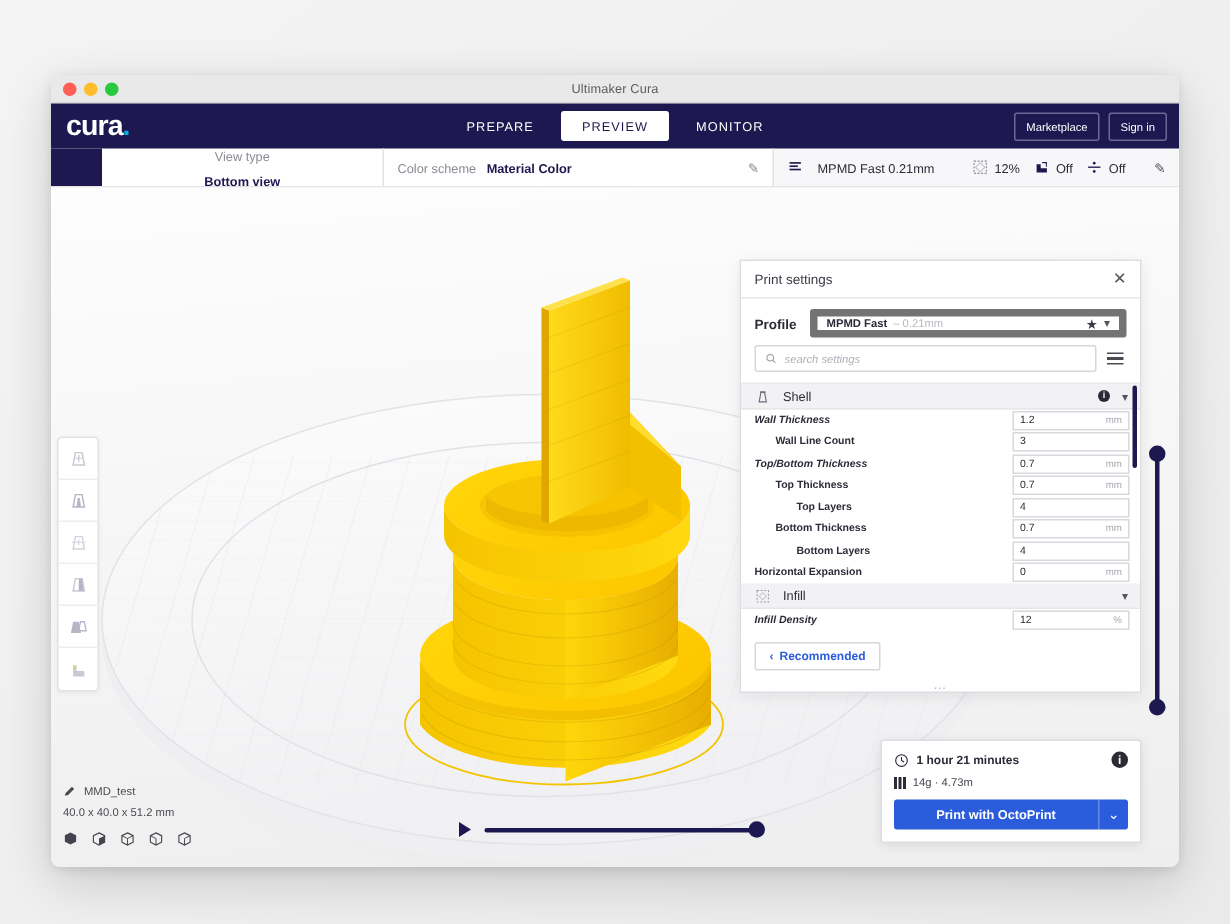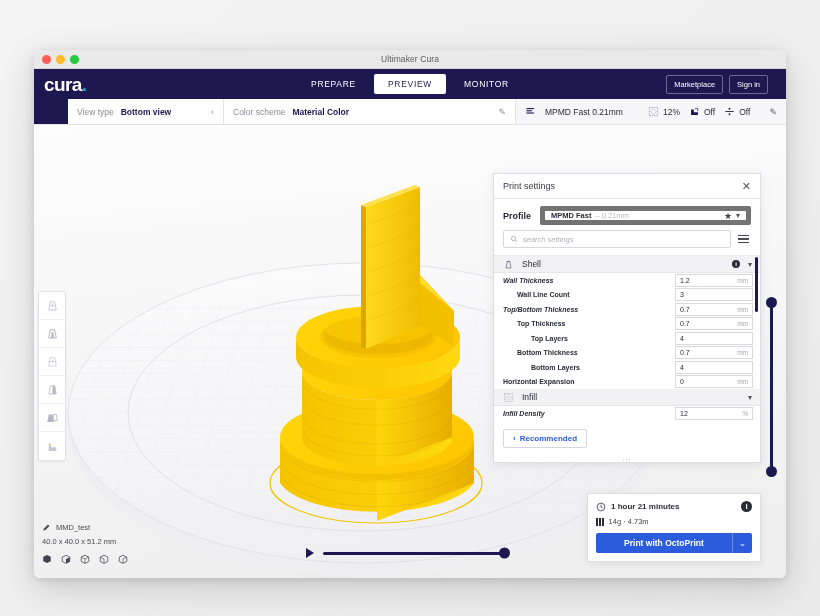--- a/index.html
+++ b/index.html
@@ -54,21 +54,21 @@
   .nav-center {
     position: absolute; left: 0; right: 0;
     display: flex; justify-content: center; gap: 4px;
   }
   .navbtn {
     font-size: 8.5px; letter-spacing: .7px; color: #fff;
     padding: 5px 14px; border-radius: 2px; font-weight: 400;
   }
   .navbtn.active { background: #fff; color: #1d1850; font-weight: 400; }
   .nav-right {
-    position: absolute; right: 18px; display: flex; gap: 6px;
+    position: absolute; right: 8px; display: flex; gap: 6px;
   }
   .ghostbtn {
     font-size: 7.5px; color: #fff;
     border: 1px solid #6c6995; border-radius: 2px;
     padding: 4px 7px; background: transparent;
   }
 
   
   .toolrow {
     height: 26px; display: flex; align-items: stretch;
@@ -76,21 +76,21 @@
   }
   .tool-spacer { width: 34px; background: #1d1850; }
   .tool-cell {
     display: flex; align-items: center; gap: 7px;
     padding: 0 9px; border-right: 1px solid #e3e3e3;
     font-size: 8.5px; position: relative;
   }
   .tool-cell .lbl { color: #8a8a94; }
   .tool-cell .val { color: #1d1850; font-weight: 700; }
   .tool-cell .chev { color: #8a8a94; font-size: 9px; margin-left: auto; padding-left: 26px;}
-  .cell-viewtype { width: 156px; }
+  .cell-viewtype { width: 188px; flex-direction: column; }
   .cell-scheme { flex: 1 1 auto; }
   .cell-print {
     display: flex; align-items: center; gap: 9px;
     padding: 0 9px; font-size: 8.5px; color: #2b2b38;
     background: #f7f7f9; width: 270px;
   }
   .mini-icon { width: 11px; height: 11px; flex: none; display:block; }
   .ic-pair { display: flex; align-items: center; gap: 4px; }
   .pen { color: #55555f; font-size: 9px; }
 

